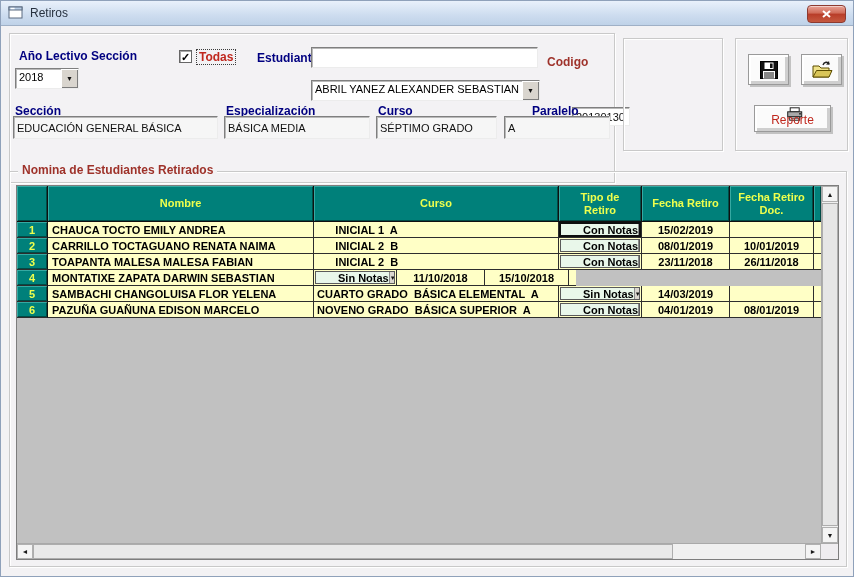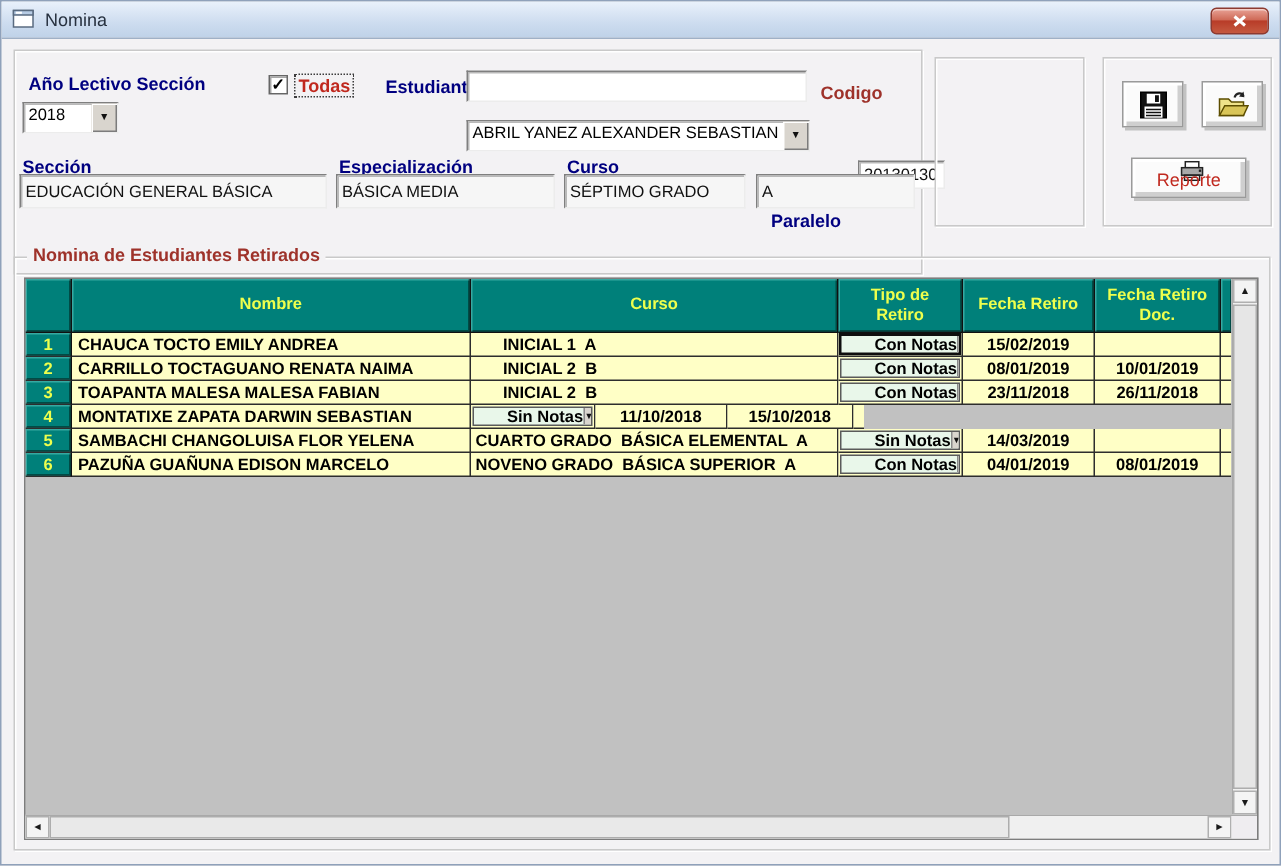--- a/index.html
+++ b/index.html
@@ -101,21 +101,21 @@
 <body>
 
 <div id="win">
 
   <div class="titlebar">
     <svg class="titleicon" viewBox="0 0 16 14">
       <rect x="1" y="1" width="13" height="11" fill="#ffffff" stroke="#5a6b80"></rect>
       <rect x="1" y="1" width="13" height="3" fill="#b8cce4" stroke="#5a6b80"></rect>
       <rect x="2.6" y="1.8" width="4" height="1.4" fill="#ffffff"></rect>
     </svg>
-    <span class="titletext">Nomina</span>
+    <span class="titletext">Retiros</span>
     <div class="closebtn">
       <svg width="9" height="8" viewBox="0 0 9 8">
         <path d="M1 1 L8 7 M8 1 L1 7" stroke="#ffffff" stroke-width="2"></path>
       </svg>
     </div>
   </div>
 
   <div class="frame1 etched">
     <span class="lbl navy" style="left:9px; top:15px;">Año Lectivo Sección</span>
     <span class="cb" style="left:169px; top:16px;">
@@ -148,21 +148,21 @@
     <span class="lbl navy" style="left:216px; top:70px;">Especialización</span>
     <div class="field sunken ro" style="left:214px; top:82px; width:146px; height:23px;">
         <span>BÁSICA MEDIA</span>
       </div>
 
     <span class="lbl navy" style="left:368px; top:70px;">Curso</span>
     <div class="field sunken ro" style="left:366px; top:82px; width:121px; height:23px;">
         <span>SÉPTIMO GRADO</span>
       </div>
 
-    <span class="lbl navy" style="left:504px; top:70px;margin-top:36px;">Paralelo</span>
+    <span class="lbl navy" style="left:522px; top:70px;">Paralelo</span>
     <div class="field sunken ro" style="left:494px; top:82px; width:106px; height:23px;">
         <span>A</span>
       </div>
   </div>
 
   <div class="panel-empty etched"></div>
   <div class="panel-btns etched">
     <div class="btn3d" style="left:12px; top:15px; width:41px; height:31px;">
       <svg width="20" height="20" viewBox="0 0 20 20">
         <rect x="1.5" y="1.5" width="17" height="17" fill="#111111" stroke="#000"></rect>

